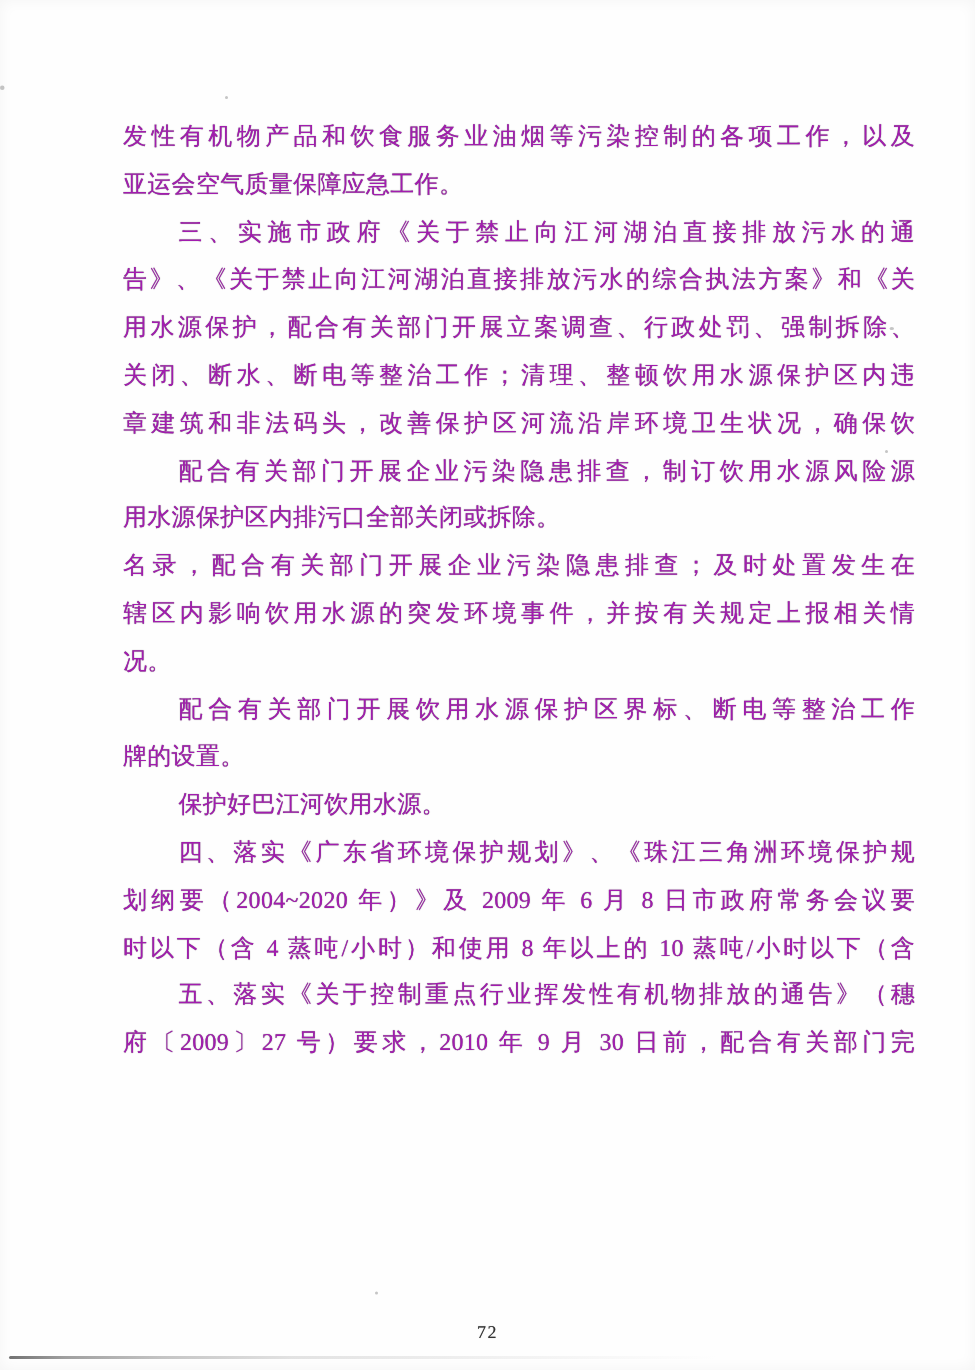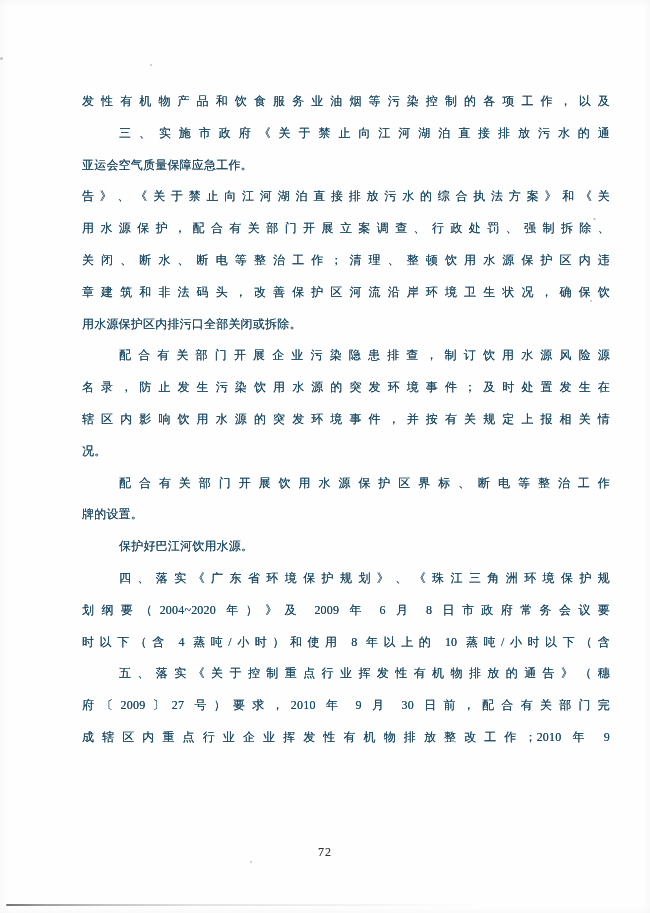--- a/index.html
+++ b/index.html
@@ -19,46 +19,45 @@
     inset: 0;
     background: #fefefe;
     
     box-shadow: inset 0 0 10px rgba(0,0,0,0.045);
   }
   .text-block {
     position: absolute;
     left: 82px;
     top: 76px;
     width: 528px;
-    font-size: 12px;
-    color: #0c4a6e;
+    font-size: 16px;
+    color: #a21caf;
     letter-spacing: 0.2px;
     text-shadow: 0 0 0.6px rgba(45,45,45,0.75);
-    margin-top: 10px;
   }
   .text-line {
     height: 31.8px;
     line-height: 31.8px;
     overflow: hidden;
     text-align: justify;
     text-align-last: justify;
     -moz-text-align-last: justify;
   }
   .text-line.no-justify {
     text-align: left;
     text-align-last: left;
     -moz-text-align-last: left;
   }
   .text-line.indent {
     padding-left: 37px;
     text-align: right;
   }
   .page-number {
     position: absolute;
-    top: 845px;
+    top: 881px;
     left: 0;
     width: 650px;
     text-align: center;
     font-size: 12px;
     color: #333333;
     letter-spacing: 1px;
     text-shadow: 0 0 0.5px rgba(50,50,50,0.6);
   }
   
   .scan-line {
@@ -86,40 +85,39 @@
   .speck.s3 { left: 593px; top: 218px; width: 3px; height: 2px; }
   .speck.s4 { left: 590px; top: 300px; width: 2px; height: 2px; }
   .speck.s5 { left: 250px; top: 861px; width: 2px; height: 2px; }
 </style>
 </head>
 <body>
 
 <div class="page">
   <div class="text-block">
       <div class="text-line">发性有机物产品和饮食服务业油烟等污染控制的各项工作，以及</div>
+      <div class="text-line no-justify">亚运会空气质量保障应急工作。</div>
       <div class="text-line indent">三、实施市政府《关于禁止向江河湖泊直接排放污水的通</div>
-      <div class="text-line no-justify">亚运会空气质量保障应急工作。</div>
       <div class="text-line">告》、《关于禁止向江河湖泊直接排放污水的综合执法方案》和《关</div>
       <div class="text-line">用水源保护，配合有关部门开展立案调查、行政处罚、强制拆除、</div>
       <div class="text-line">关闭、断水、断电等整治工作；清理、整顿饮用水源保护区内违</div>
       <div class="text-line">章建筑和非法码头，改善保护区河流沿岸环境卫生状况，确保饮</div>
+      <div class="text-line indent">配合有关部门开展企业污染隐患排查，制订饮用水源风险源</div>
       <div class="text-line no-justify">用水源保护区内排污口全部关闭或拆除。</div>
-      <div class="text-line indent">配合有关部门开展企业污染隐患排查，制订饮用水源风险源</div>
-      <div class="text-line">名录，防止发生污染饮用水源的突发环境事件；及时处置发生在</div>
+      <div class="text-line">名录，配合有关部门开展企业污染隐患排查；及时处置发生在</div>
       <div class="text-line">辖区内影响饮用水源的突发环境事件，并按有关规定上报相关情</div>
       <div class="text-line no-justify">况。</div>
       <div class="text-line indent">配合有关部门开展饮用水源保护区界标、断电等整治工作</div>
       <div class="text-line no-justify">牌的设置。</div>
       <div class="text-line indent no-justify">保护好巴江河饮用水源。</div>
       <div class="text-line indent">四、落实《广东省环境保护规划》、《珠江三角洲环境保护规</div>
       <div class="text-line">划纲要（2004~2020 年）》及 2009 年 6 月 8 日市政府常务会议要</div>
       <div class="text-line">时以下（含 4 蒸吨/小时）和使用 8 年以上的 10 蒸吨/小时以下（含</div>
       <div class="text-line indent">五、落实《关于控制重点行业挥发性有机物排放的通告》（穗</div>
       <div class="text-line">府〔2009〕27 号）要求，2010 年 9 月 30 日前，配合有关部门完</div>
-      <div class="text-line">成辖区内重点行业企业挥发性有机物排放整改工作；2010 年 9</div>
     </div>
 
   <div class="page-number">72</div>
 
   <div class="scan-line"></div>
   <div class="speck s1"></div>
   <div class="speck s2"></div>
   <div class="speck s3"></div>
   <div class="speck s4"></div>
   <div class="speck s5"></div>

